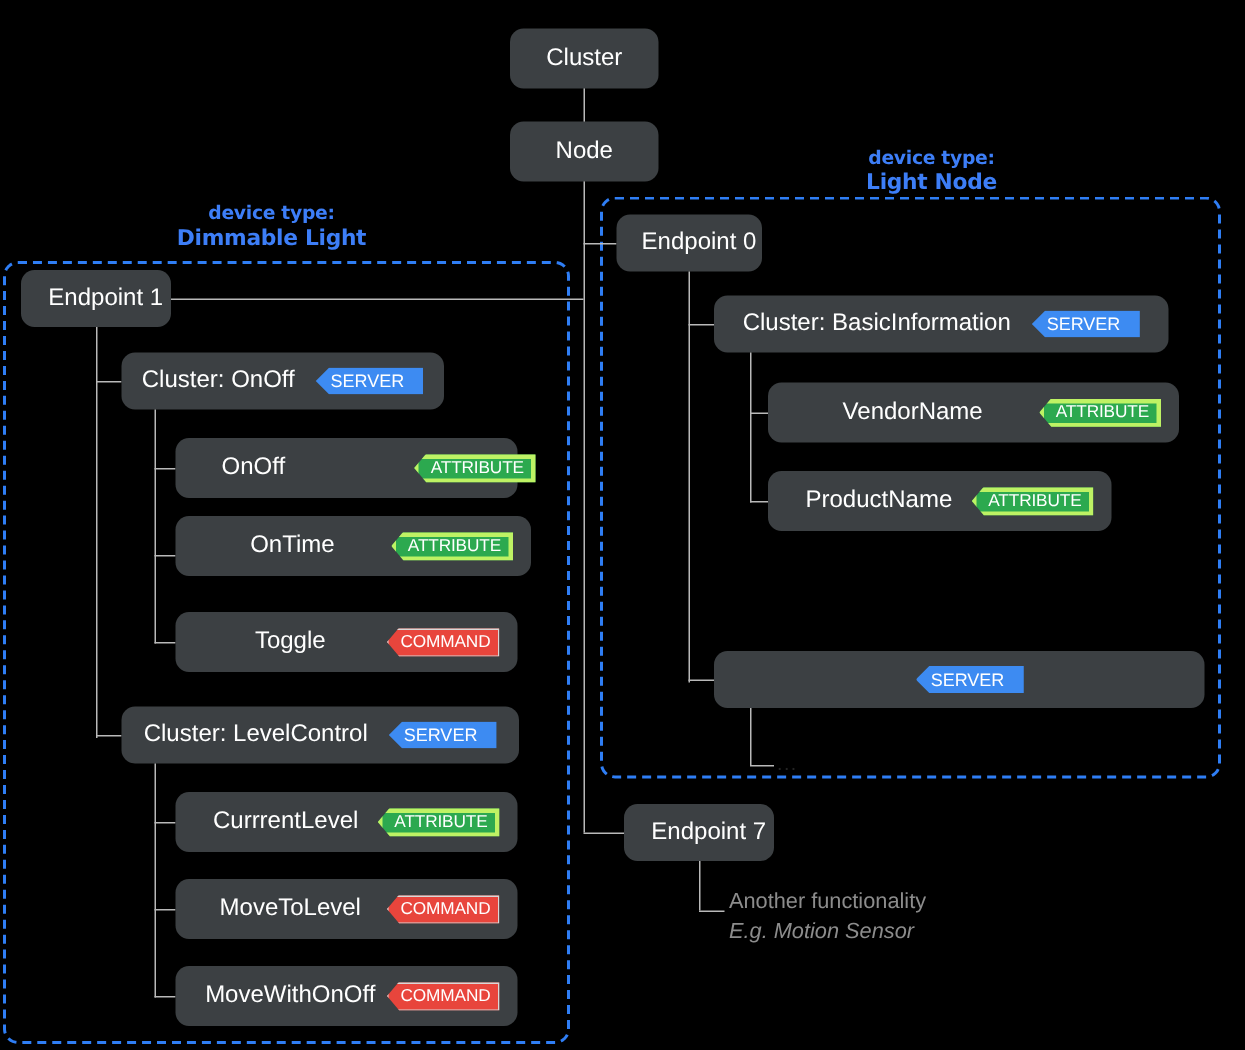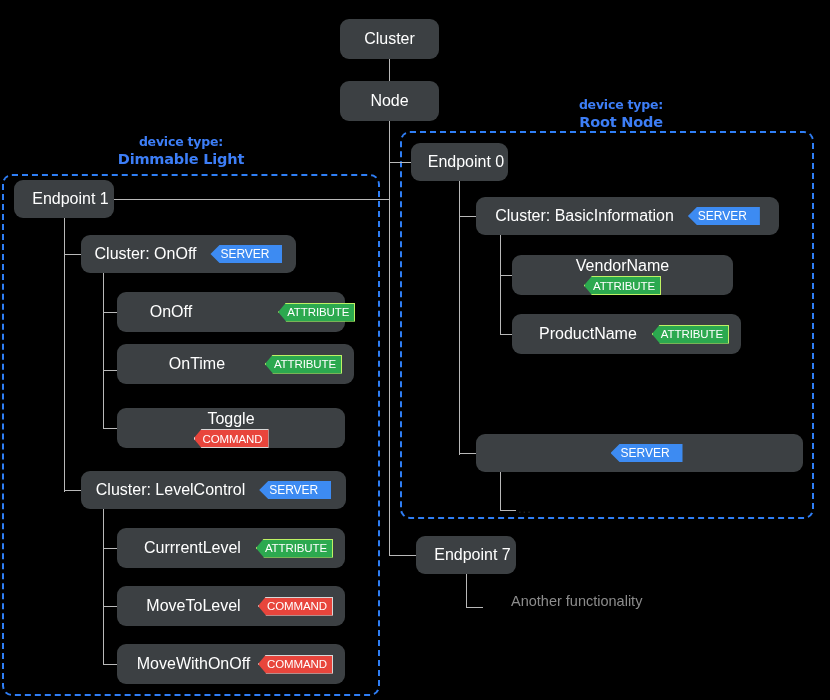--- a/index.html
+++ b/index.html
@@ -79,21 +79,21 @@
   .badge.server {
     background: #3d8bf2;
     font-size: 12px;
     height: 18px;
     padding: 0 9px 0 6px;
     clip-path: polygon(9px 0, 100% 0, 100% 100%, 9px 100%, 0 50%);
     min-width: 72px;
   }
   .badge.attribute {
     background: #2ca94f;
-    border: 1px solid #bef264;
+    border: 3px solid #bef264;
     font-size: 11.5px;
     height: 19px;
     padding: 0 5px 0 8px;
     clip-path: polygon(8px 0, 100% 0, 100% 100%, 8px 100%, 0 50%);
     letter-spacing: -0.1px;
   }
   .badge.command {
     background: #e8453c;
     border: 1px solid #d8d8d8;
     font-size: 11.5px;
@@ -103,21 +103,20 @@
     letter-spacing: -0.1px;
   }
 
   
   .note {
     position: absolute;
     color: #8c8c8c;
     font-size: 14.5px;
     white-space: nowrap;
     line-height: 1.35;
-    margin-left: 25px;
   }
   .note .italic { font-style: italic; }
 
   .ellipsis-faint {
     position: absolute;
     color: #242424;
     font-size: 13px;
     letter-spacing: 1px;
   }
 </style>
@@ -128,21 +127,21 @@
 
   <div class="dashed-box" id="dashed-dimmable"></div>
   <div class="dashed-box" id="dashed-rootnode"></div>
 
   <div class="devtype" id="devtype-dimmable">
     <span class="dt-small">device type:</span>
     <span class="dt-big">Dimmable Light</span>
   </div>
   <div class="devtype" id="devtype-rootnode">
     <span class="dt-small">device type:</span>
-    <span class="dt-big">Root Node</span>
+    <span class="dt-big">Light Node</span>
   </div>
 
   <div class="line vline" style="left:389px; top:58px;  height:24px;"></div>
   <div class="line vline" style="left:389px; top:120px; height:435px;"></div>
 
   <div class="line hline" style="left:389px; top:162px; width:22px;"></div>
   <div class="line hline" style="left:40px;  top:199px; width:349px;"></div>
   <div class="line hline" style="left:389px; top:555px; width:27px;"></div>
 
   <div class="nbox plain" style="left:340px; top:19px; width:99px; height:40px;">
@@ -176,21 +175,21 @@
     <span class="lbl">OnOff</span>
     <span class="spacer-l"></span>
     <span class="badge attribute">ATTRIBUTE</span>
   </div>
   <div class="nbox row" style="left:117px; top:344px; width:237px; height:40px;">
     <span class="spacer-l"></span>
     <span class="lbl">OnTime</span>
     <span class="spacer-l"></span>
     <span class="badge attribute">ATTRIBUTE</span>
   </div>
-  <div class="nbox row" style="left:117px; top:408px; width:228px; height:40px;flex-direction:column;">
+  <div class="nbox row" style="left:117px; top:408px; width:228px; height:40px;">
     <span class="spacer-l"></span>
     <span class="lbl">Toggle</span>
     <span class="spacer-l"></span>
     <span class="badge command">COMMAND</span>
   </div>
 
   <div class="nbox cluster" style="left:81px; top:471px; width:265px; height:38px;">
     <span class="lbl">Cluster: LevelControl</span>
     <span class="gap"></span>
     <span class="badge server">SERVER</span>
@@ -231,21 +230,21 @@
   <div class="nbox cluster" style="left:476px; top:197px; width:303px; height:38px;">
     <span class="lbl">Cluster: BasicInformation</span>
     <span class="gap"></span>
     <span class="badge server">SERVER</span>
   </div>
 
   <div class="line vline" style="left:500px; top:235px; height:100px;"></div>
   <div class="line hline" style="left:500px; top:275px; width:12px;"></div>
   <div class="line hline" style="left:500px; top:334px; width:12px;"></div>
 
-  <div class="nbox row" style="left:512px; top:255px; width:221px; height:40px;flex-direction:column;">
+  <div class="nbox row" style="left:512px; top:255px; width:274px; height:40px;">
     <span class="spacer-l"></span>
     <span class="lbl">VendorName</span>
     <span class="spacer-l"></span>
     <span class="badge attribute">ATTRIBUTE</span>
   </div>
   <div class="nbox row" style="left:512px; top:314px; width:229px; height:40px;">
     <span class="spacer-l"></span>
     <span class="lbl">ProductName</span>
     <span class="spacer-l"></span>
     <span class="badge attribute">ATTRIBUTE</span>
@@ -260,15 +259,16 @@
   <div class="ellipsis-faint" style="left:518px; top:501px;">...</div>
 
   <div class="nbox left" style="left:416px; top:536px; width:100px; height:38px;">
     <span class="lbl">Endpoint 7</span>
   </div>
   <div class="line vline" style="left:466px; top:574px; height:33px;"></div>
   <div class="line hline" style="left:466px; top:607px; width:17px;"></div>
 
   <div class="note" style="left:486px; top:592px;">
     <div>Another functionality</div>
+    <div class="italic">E.g. Motion Sensor</div>
   </div>
 
 </div>
 
 </body></html>

